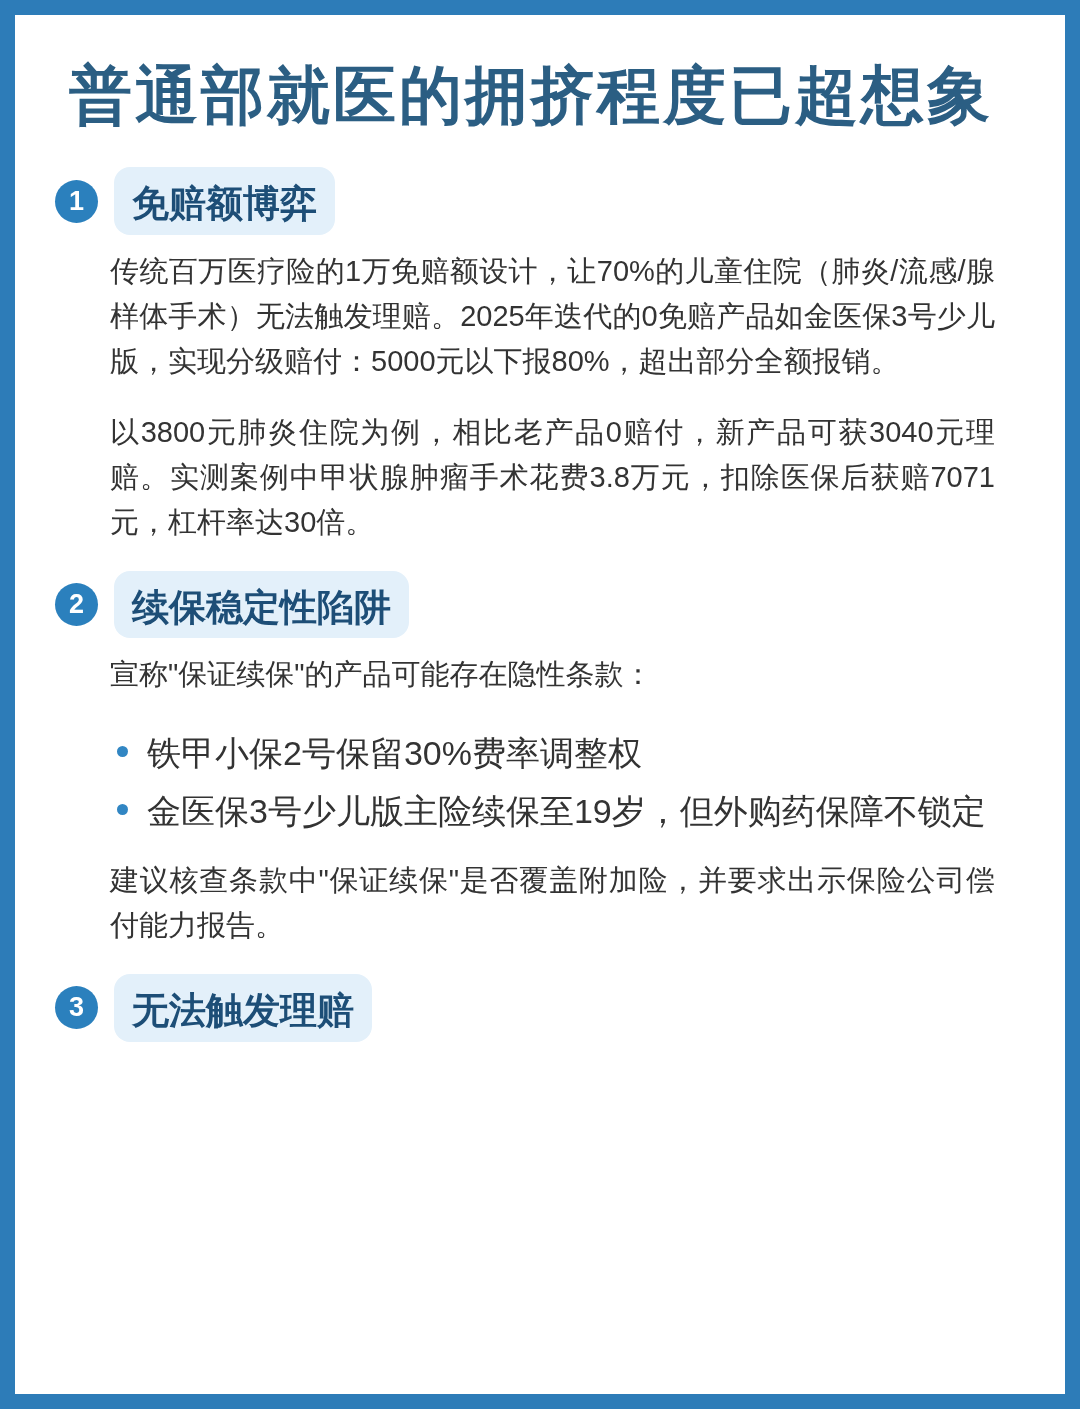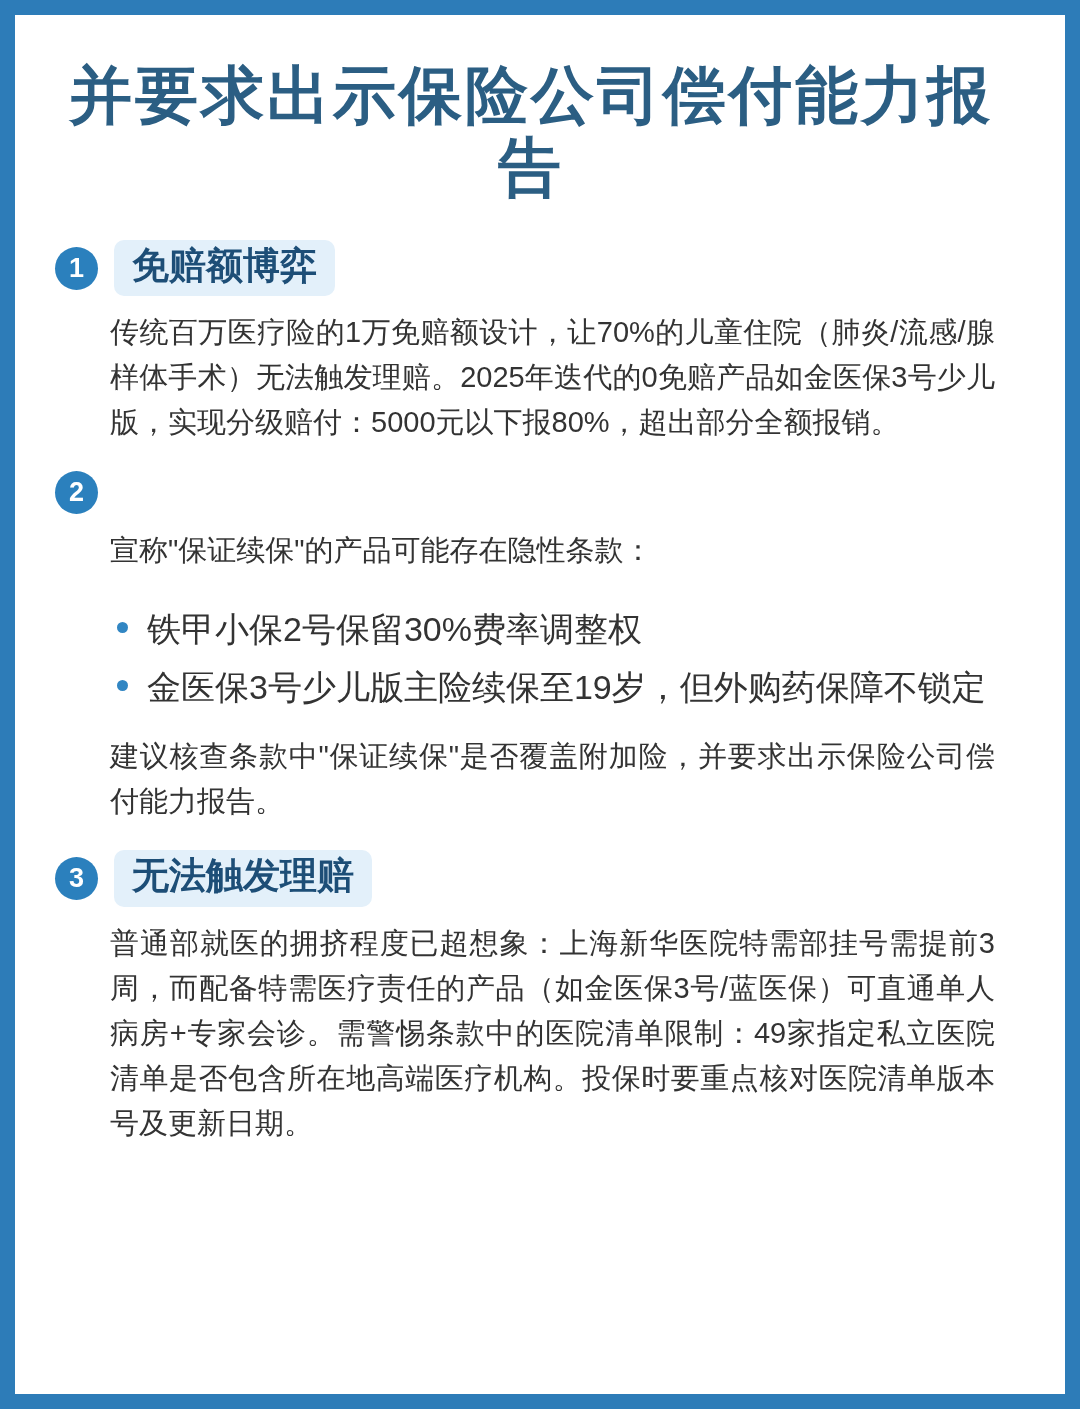--- a/index.html
+++ b/index.html
@@ -53,22 +53,22 @@
     display: flex;
     align-items: center;
     justify-content: center;
     line-height: 1;
   }
   .head-chip {
     background: var(--heading-bg);
     color: var(--heading-text);
     font-size: 37px;
     font-weight: bold;
-    padding: 4px 18px 8px 18px;
-    border-radius: 10px;
+    padding: 15px 18px 8px 18px;
+    border-radius: 16px;
     line-height: 1.2;
   }
   .sec-body { margin-left: 55px; margin-right: 12px; }
   .para {
     margin: 0 0 26px 0;
     color: var(--body-text);
     font-size: 29px;
     line-height: 45px;
     text-align: justify;
   }
@@ -94,35 +94,37 @@
     border-radius: 50%;
     background: var(--bullet);
   }
 </style>
 </head>
 <body>
 
 <div class="page">
   <div class="content">
 
-    <h1 class="poster-title">并要求出示保险公司偿付能力报告</h1>
+    <h1 class="poster-title">普通部就医的拥挤程度已超想象</h1>
 
     <section class="section">
       <div class="sec-head">
         <div class="num-badge">1</div>
         <div class="head-chip">免赔额博弈</div>
       </div>
       <div class="sec-body">
         <p class="para">传统百万医疗险的1万免赔额设计，让70%的儿童住院（肺炎/流感/腺样体手术）无法触发理赔。2025年迭代的0免赔产品如金医保3号少儿版，实现分级赔付：5000元以下报80%，超出部分全额报销。</p>
+        <p class="para">以3800元肺炎住院为例，相比老产品0赔付，新产品可获3040元理赔。实测案例中甲状腺肿瘤手术花费3.8万元，扣除医保后获赔7071元，杠杆率达30倍。</p>
       </div>
     </section>
 
     <section class="section">
       <div class="sec-head">
         <div class="num-badge">2</div>
+        <div class="head-chip">续保稳定性陷阱</div>
       </div>
       <div class="sec-body">
         <p class="para">宣称"保证续保"的产品可能存在隐性条款：</p>
         <ul class="bullet-list">
           <li class="bullet-item">
             <span class="dot"></span>
             <span>铁甲小保2号保留30%费率调整权</span>
           </li>
           <li class="bullet-item">
             <span class="dot"></span>
@@ -131,19 +133,16 @@
         </ul>
         <p class="para">建议核查条款中"保证续保"是否覆盖附加险，并要求出示保险公司偿付能力报告。</p>
       </div>
     </section>
 
     <section class="section">
       <div class="sec-head">
         <div class="num-badge">3</div>
         <div class="head-chip">无法触发理赔</div>
       </div>
-      <div class="sec-body">
-        <p class="para">普通部就医的拥挤程度已超想象：上海新华医院特需部挂号需提前3周，而配备特需医疗责任的产品（如金医保3号/蓝医保）可直通单人病房+专家会诊。需警惕条款中的医院清单限制：49家指定私立医院清单是否包含所在地高端医疗机构。投保时要重点核对医院清单版本号及更新日期。</p>
-      </div>
     </section>
 
   </div>
 </div>
 
 </body></html>

